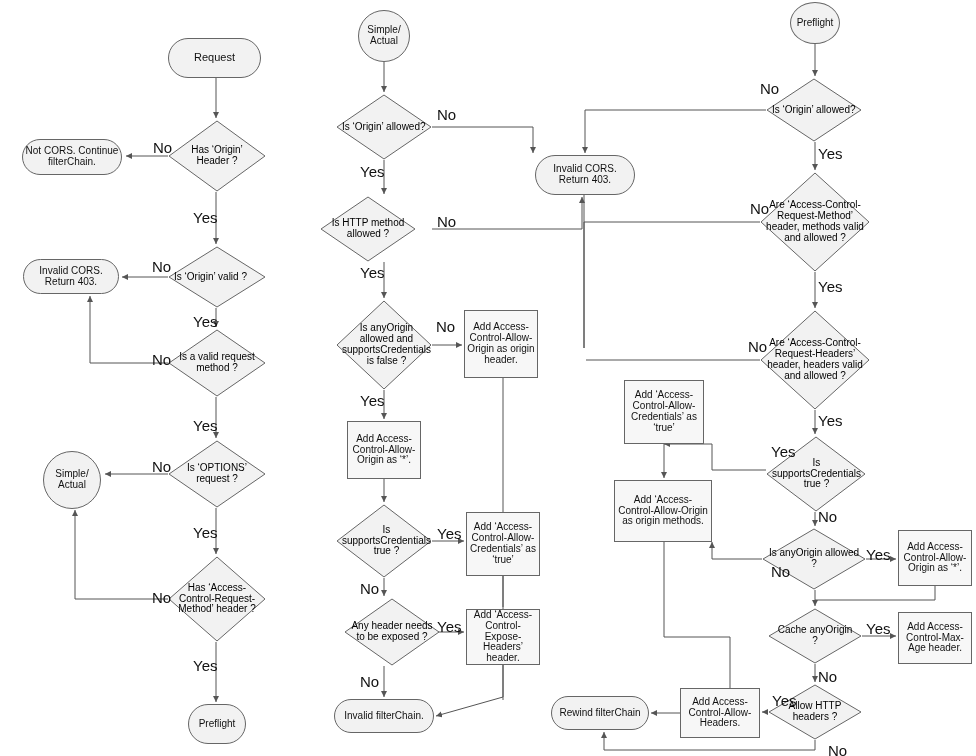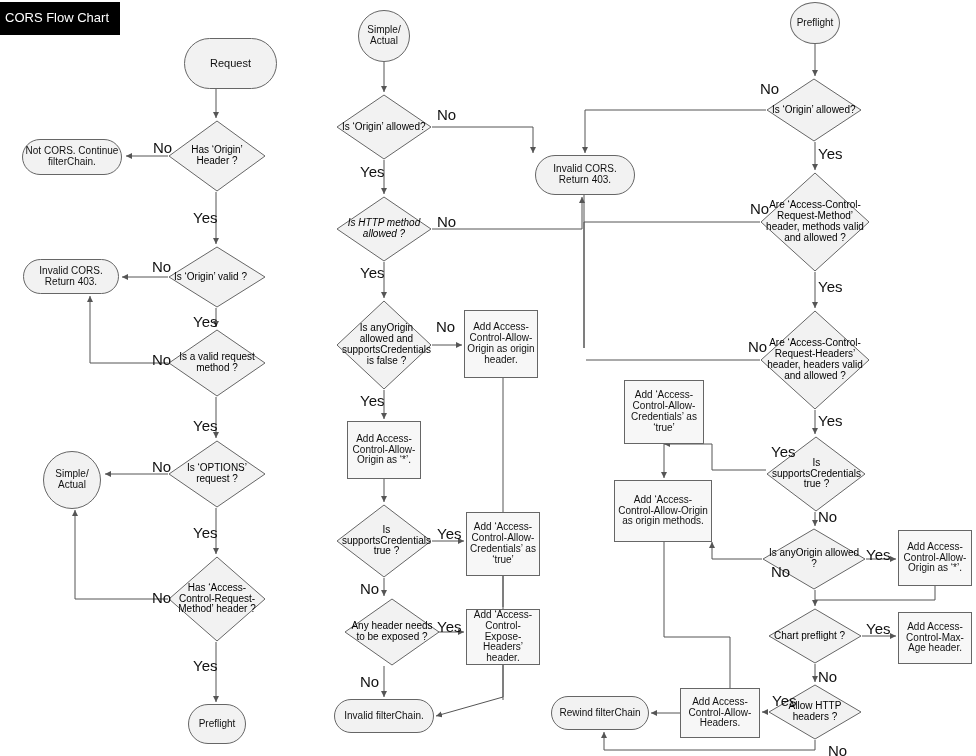--- a/index.html
+++ b/index.html
@@ -79,26 +79,23 @@
       <path d="M862,636 L896,636"></path>
       <path d="M815,664 L815,682"></path>
       <path d="M768,712 L762,712"></path>
       <path d="M680,713 L651,713"></path>
       <path d="M815,740 L815,750 L604,750 L604,732" marker-end="url(#arrow)"></path>
       <path d="M664,542 L664,637 L730,637" marker-end="none"></path>
       <path d="M730,637 L730,688" marker-end="none"></path>
     </g>
   </svg>
 
-  <div class="node title" style="left:0;top:2px;width:120px;height:33px;">
-    <span>CORS Flow Chart</span>
-  </div>
 
   <div id="nodes-layer">
-      <div class="node term" style="left: 184px; top: 38px; width: 93px; height: 51px; font-size: 11px;">
+      <div class="node term" style="left: 168px; top: 38px; width: 93px; height: 40px; font-size: 11px;">
         <span>Request</span>
       </div>
       <div class="diamond-wrap" style="left: 168px; top: 120px; width: 98px; height: 72px;">
         <svg class="diamond-shape" viewBox="0 0 98 72" width="98" height="72">
       <polygon points="49,1 97,36 49,71 1,36" fill="#f2f2f2" stroke="#666666" stroke-width="1"></polygon>
         </svg>
         <div class="diamond-label" style="font-size:10px">
           <span>Has ‘Origin’ Header ?</span>
         </div>
       </div>
@@ -153,21 +150,21 @@
         <svg class="diamond-shape" viewBox="0 0 96 66" width="96" height="66">
       <polygon points="48,1 95,33 48,65 1,33" fill="#f2f2f2" stroke="#666666" stroke-width="1"></polygon>
         </svg>
         <div class="diamond-label" style="font-size:10px">
           <span>Is ‘Origin’ allowed?</span>
         </div>
       </div>
       <div class="node term" style="left: 535px; top: 155px; width: 100px; height: 40px; font-size: 10px;">
         <span>Invalid CORS. Return 403.</span>
       </div>
-      <div class="diamond-wrap" style="left: 336px; top: 196px; width: 96px; height: 66px; font-style: italic;">
+      <div class="diamond-wrap" style="left: 320px; top: 196px; width: 96px; height: 66px;">
         <svg class="diamond-shape" viewBox="0 0 96 66" width="96" height="66">
       <polygon points="48,1 95,33 48,65 1,33" fill="#f2f2f2" stroke="#666666" stroke-width="1"></polygon>
         </svg>
         <div class="diamond-label" style="font-size:10px">
           <span>Is HTTP method allowed ?</span>
         </div>
       </div>
       <div class="diamond-wrap" style="left: 336px; top: 300px; width: 96px; height: 90px;">
         <svg class="diamond-shape" viewBox="0 0 96 90" width="96" height="90">
       <polygon points="48,1 95,45 48,89 1,45" fill="#f2f2f2" stroke="#666666" stroke-width="1"></polygon>
@@ -257,21 +254,21 @@
         </div>
       </div>
       <div class="node rect" style="left: 898px; top: 530px; width: 74px; height: 56px; font-size: 10px;">
         <span>Add Access-Control-Allow-Origin as ‘*’.</span>
       </div>
       <div class="diamond-wrap" style="left: 768px; top: 608px; width: 94px; height: 56px;">
         <svg class="diamond-shape" viewBox="0 0 94 56" width="94" height="56">
       <polygon points="47,1 93,28 47,55 1,28" fill="#f2f2f2" stroke="#666666" stroke-width="1"></polygon>
         </svg>
         <div class="diamond-label" style="font-size:10px">
-          <span>Chart preflight ?</span>
+          <span>Cache anyOrigin ?</span>
         </div>
       </div>
       <div class="node rect" style="left: 898px; top: 612px; width: 74px; height: 52px; font-size: 10px;">
         <span>Add Access-Control-Max-Age header.</span>
       </div>
       <div class="diamond-wrap" style="left: 768px; top: 684px; width: 94px; height: 56px;">
         <svg class="diamond-shape" viewBox="0 0 94 56" width="94" height="56">
       <polygon points="47,1 93,28 47,55 1,28" fill="#f2f2f2" stroke="#666666" stroke-width="1"></polygon>
         </svg>
         <div class="diamond-label" style="font-size:10px">

